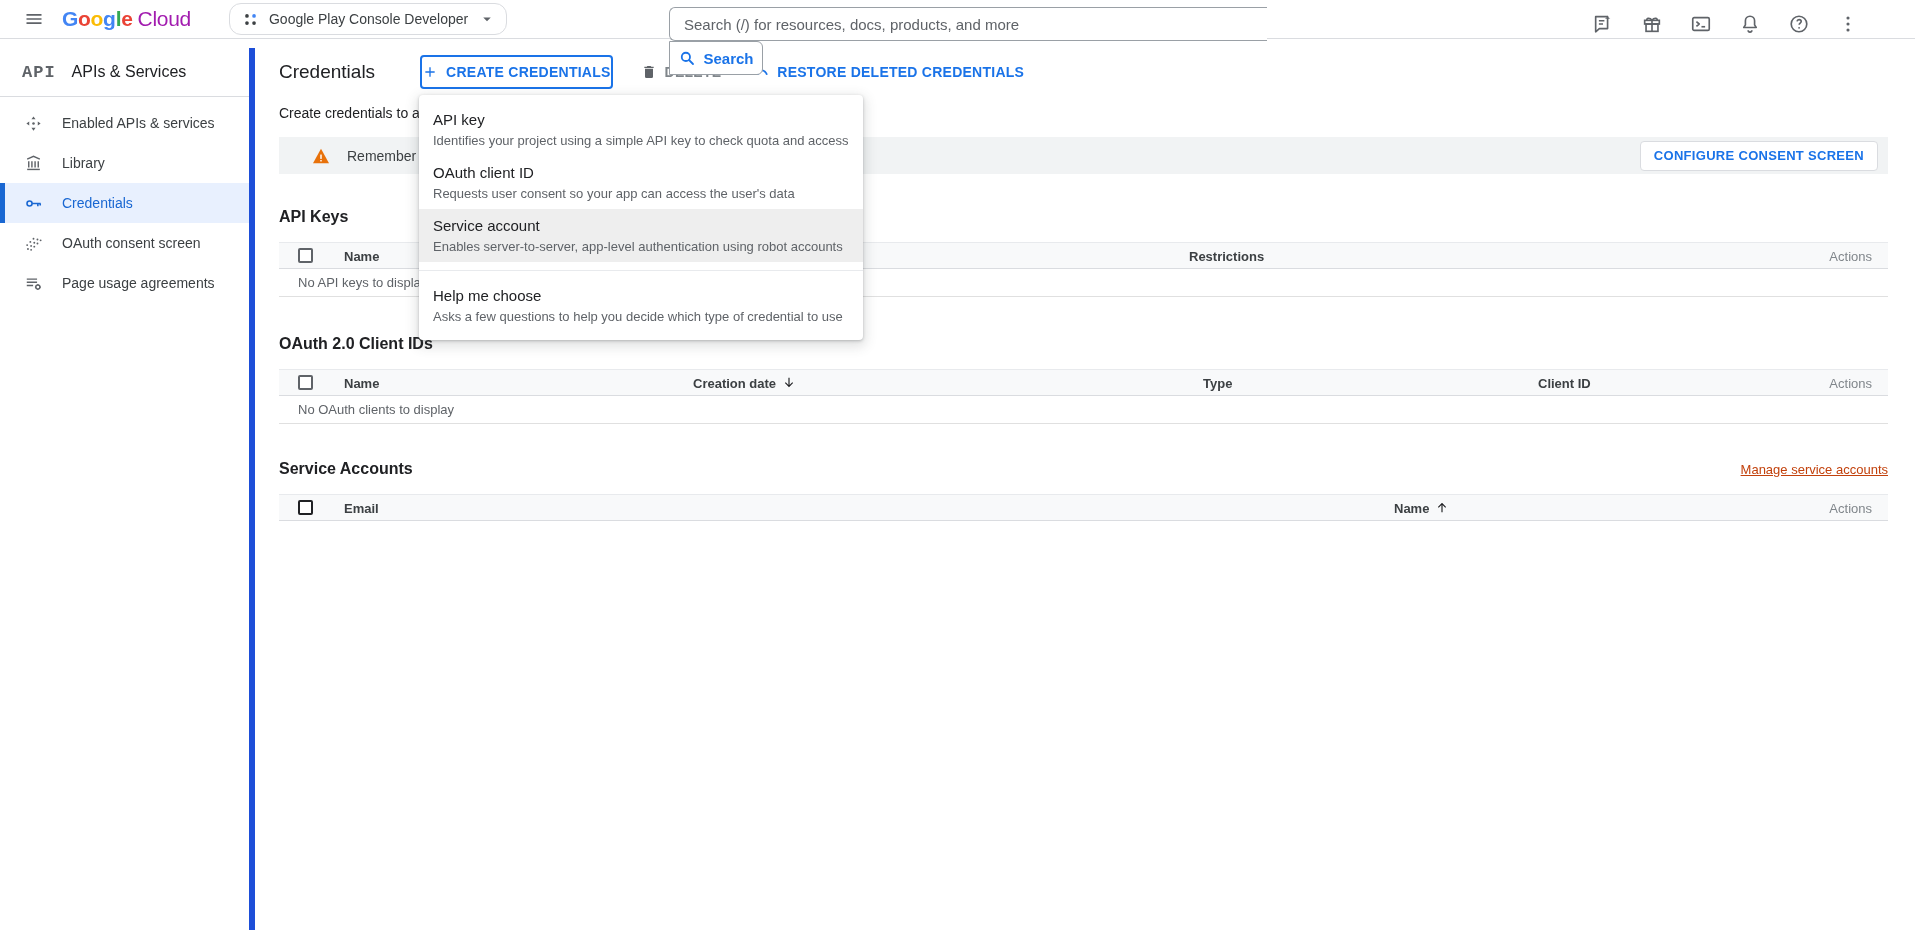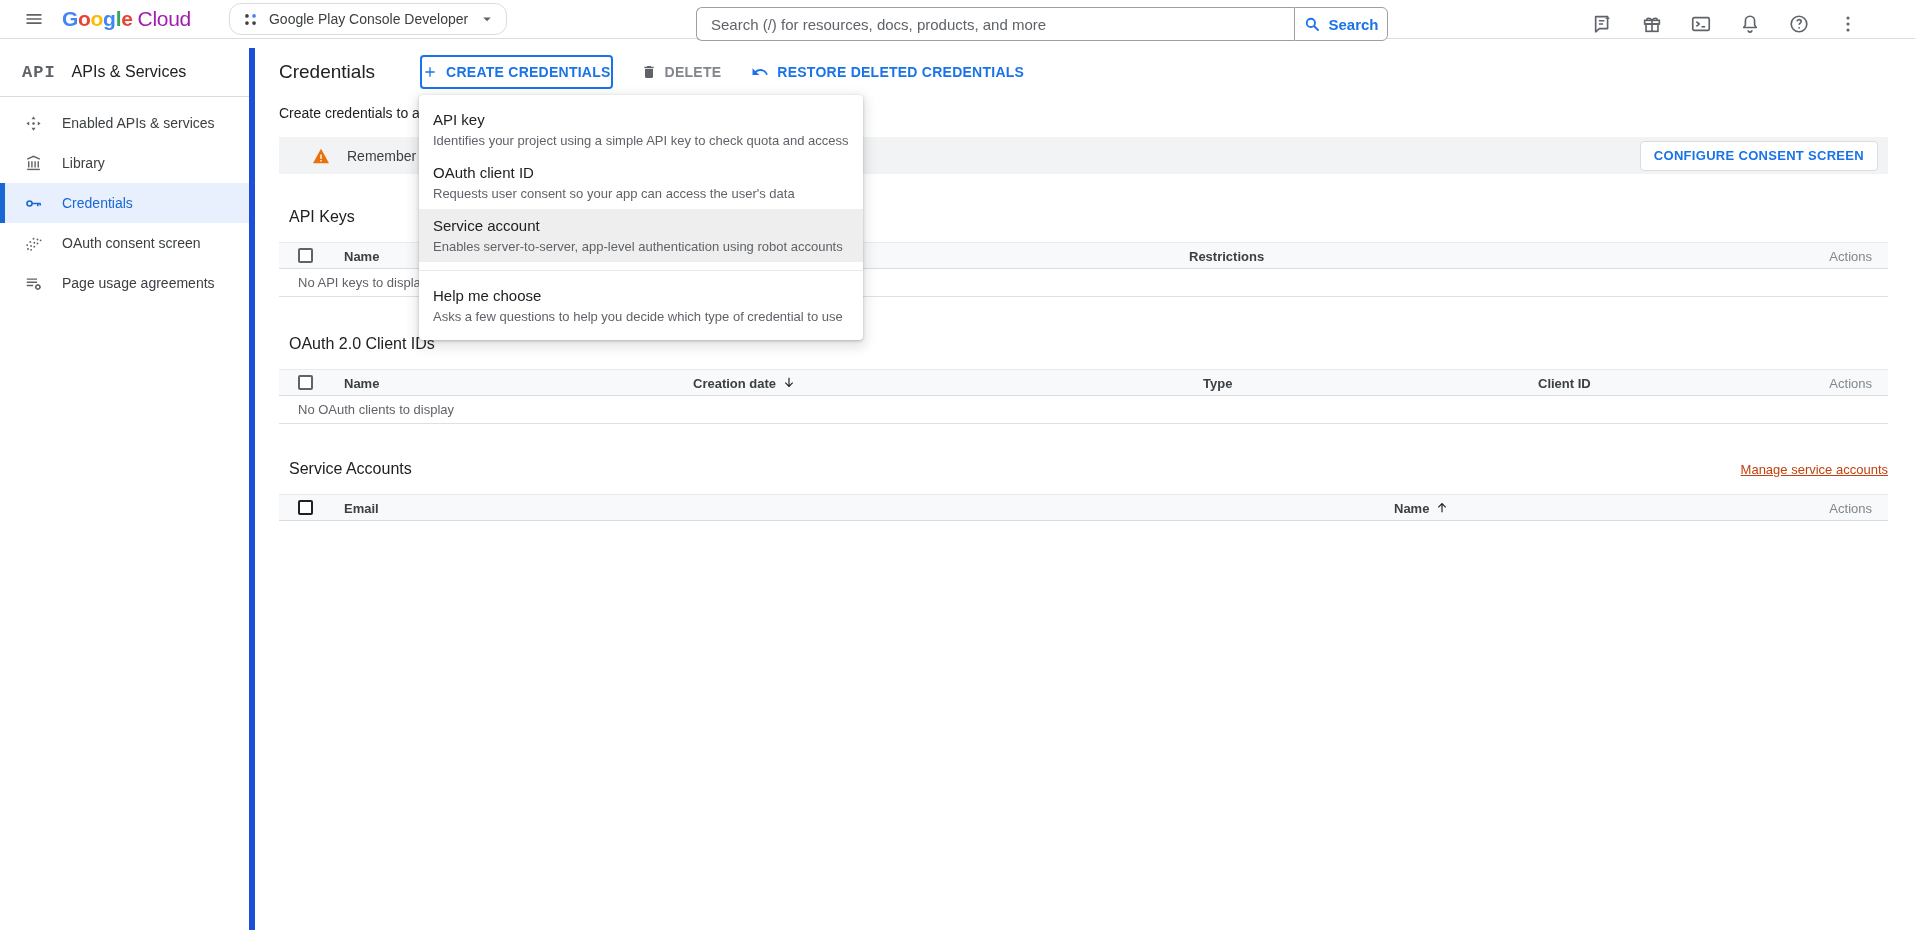--- a/index.html
+++ b/index.html
@@ -11,21 +11,21 @@
   .header { position:absolute; top:0; left:0; right:0; height:39px; background:#fff;
     border-bottom:1px solid #dadce0; display:flex; align-items:center; z-index:30; }
   .icon-btn { background:none; border:none; cursor:pointer; display:flex; align-items:center; justify-content:center; padding:0; }
   .hamburger { margin-left:14px; width:40px; height:40px; }
   .logo { margin-left:8px; font-size:21px; font-weight:700; letter-spacing:-0.3px; white-space:nowrap; display:flex; align-items:center; }
   .logo .cloud { color:#a21caf; margin-left:5px; font-weight:400; }
   .c-blue{color:#4285F4}.c-red{color:#EA4335}.c-yellow{color:#FBBC04}.c-green{color:#34A853}
   .project-btn { margin-left:38px; height:32px; border:1px solid #dadce0; border-radius:12px;
     background:#fff; display:flex; align-items:center; gap:10px; padding:0 10px 0 12px; cursor:pointer; }
   .project-btn .plabel { font-size:14px; color:#3c4043; }
-  .search-wrap { position:absolute; left:696px; top:7px; display:flex; }
+  .search-wrap { position:absolute; left:669px; top:7px; display:flex;flex-direction:column; }
   .search-input { width:598px; height:34px; border:1px solid #9aa0a6; border-right:none;
     border-radius:6px 0 0 6px; padding:0 14px; font-size:15px; color:#202124; outline:none;
     font-family:"Liberation Sans","DejaVu Sans",sans-serif; }
   .search-input::placeholder { color:#5f6368; }
   .search-btn { width:94px; height:34px; border:1px solid #9aa0a6; border-radius:0 6px 6px 0;
     background:#fff; display:flex; align-items:center; justify-content:center; gap:7px;
     color:#1a73e8; font-size:15px; font-weight:700; cursor:pointer; }
   .header-icons { position:absolute; right:54px; top:0; height:48px; display:flex; align-items:center; gap:23px; }
   .header-icons .icon-btn { width:26px; height:26px; }
 
@@ -55,21 +55,21 @@
   .txt-btn { display:flex; align-items:center; gap:8px; background:none; border:none;
     font-size:14px; font-weight:700; letter-spacing:.25px; cursor:pointer; }
   .delete-btn { margin-left:28px; color:#80868b; }
   .restore-btn { margin-left:30px; color:#1a73e8; }
   .intro { margin-top:10px; font-size:14px; color:#202124; white-space:nowrap; }
   .banner { margin-top:16px; height:37px; background:#f1f3f4; display:flex; align-items:center; padding-left:33px; }
   .banner-text { margin-left:17px; font-size:14px; color:#3c4043; white-space:nowrap; }
   .banner-btn { margin-left:auto; margin-right:10px; height:30px; padding:0 13px; background:#fff;
     border:1px solid #dadce0; border-radius:4px; color:#1a73e8; font-size:13px; font-weight:700;
     letter-spacing:.3px; cursor:pointer; white-space:nowrap; }
-  .section-title { font-size:16px; color:#202124; font-weight:400;margin-left:10px; }
+  .section-title { font-size:16px; color:#202124; font-weight:700; }
   .st-api { margin-top:34px; }
   .st-oauth { margin-top:38px; }
   .sa-row { margin-top:36px; display:flex; align-items:center; justify-content:space-between; }
   .manage-link { font-size:13px; color:#c2410c; text-decoration:underline; cursor:pointer; }
   .tbl { margin-top:16px; }
   .tbl-head { position:relative; height:27px; background:#f8f9fa; border-top:1px solid #e8eaed; border-bottom:1px solid #dadce0; }
   .cb { position:absolute; left:19px; top:5px; width:15px; height:15px; border:2px solid #5f6368;
     border-radius:2px; background:#fff; cursor:pointer; }
   .cb.bold { border-color:#202124; }
   .col { position:absolute; top:50%; transform:translateY(-50%); font-size:13px; font-weight:700;

